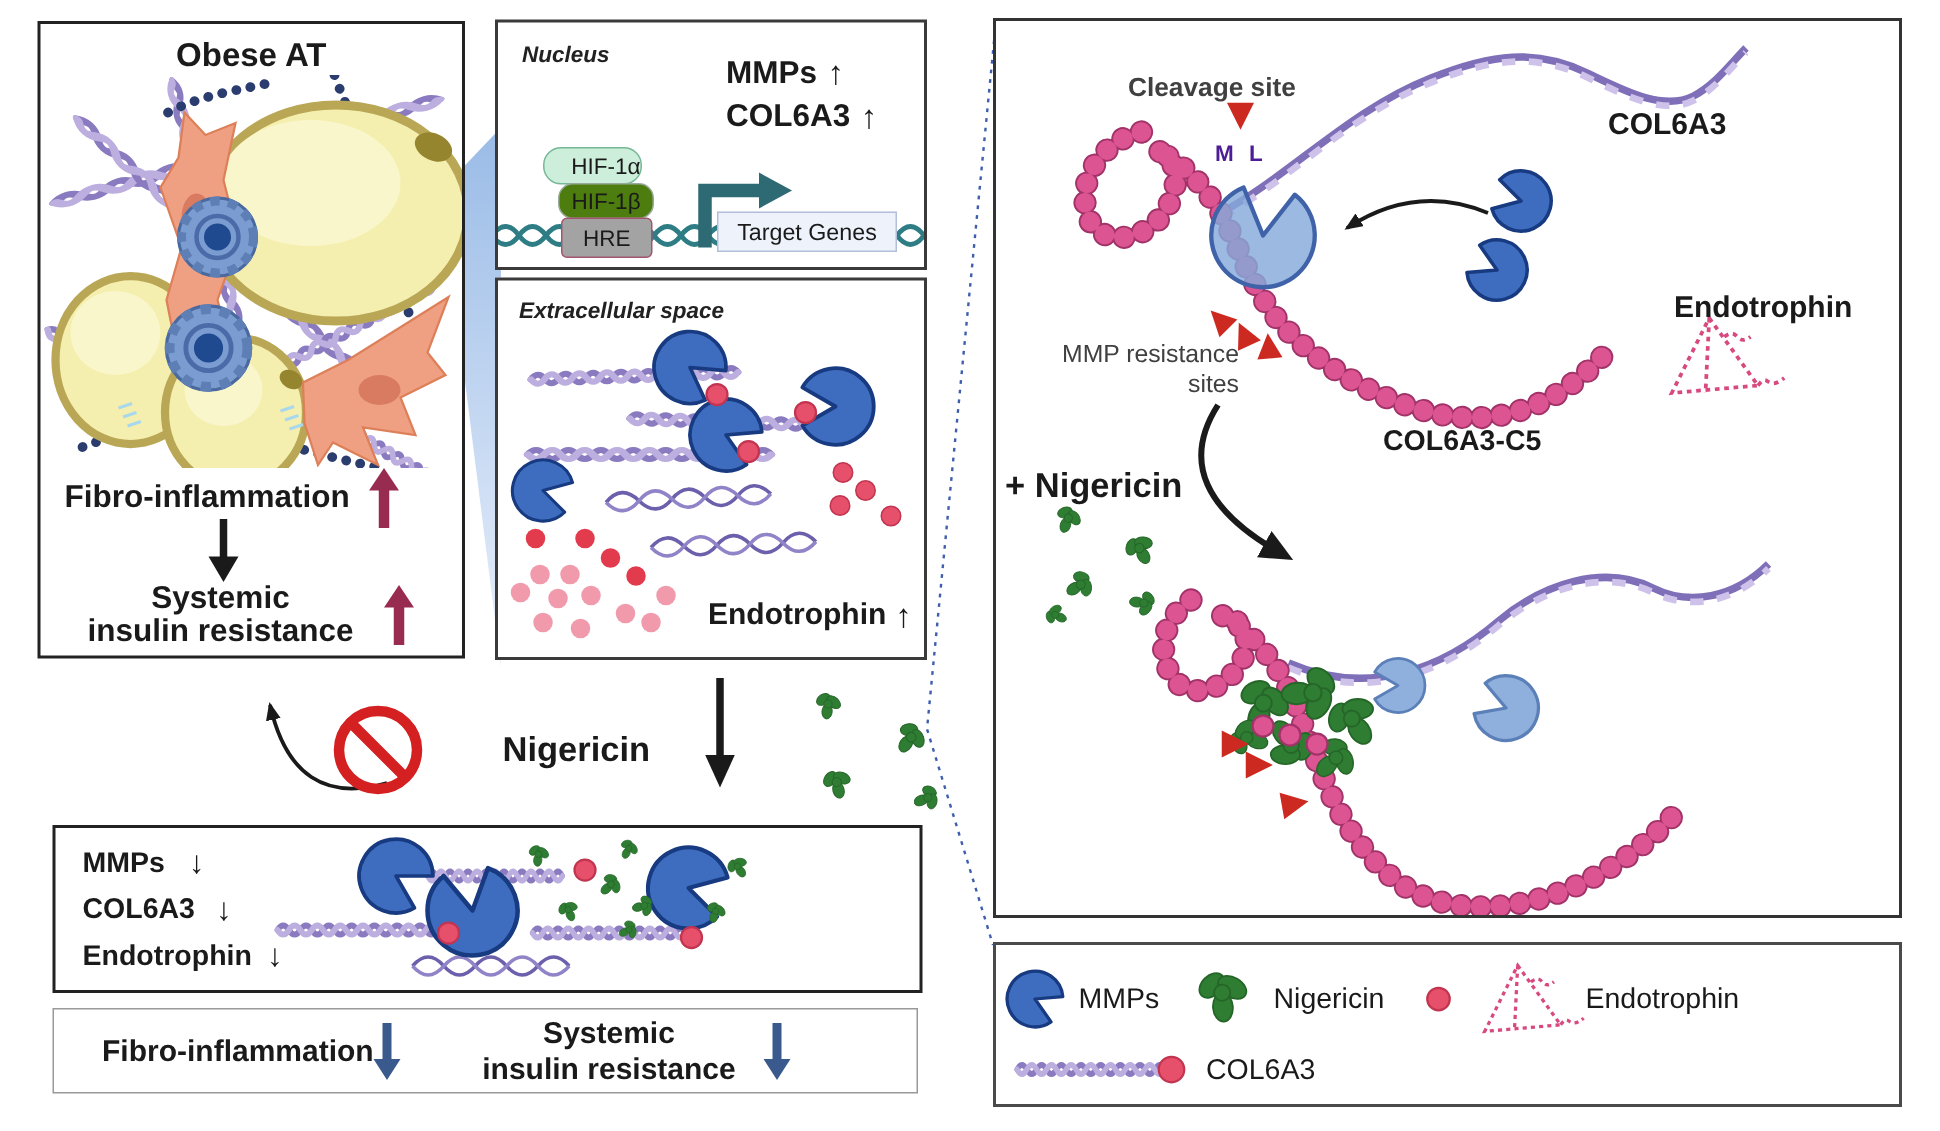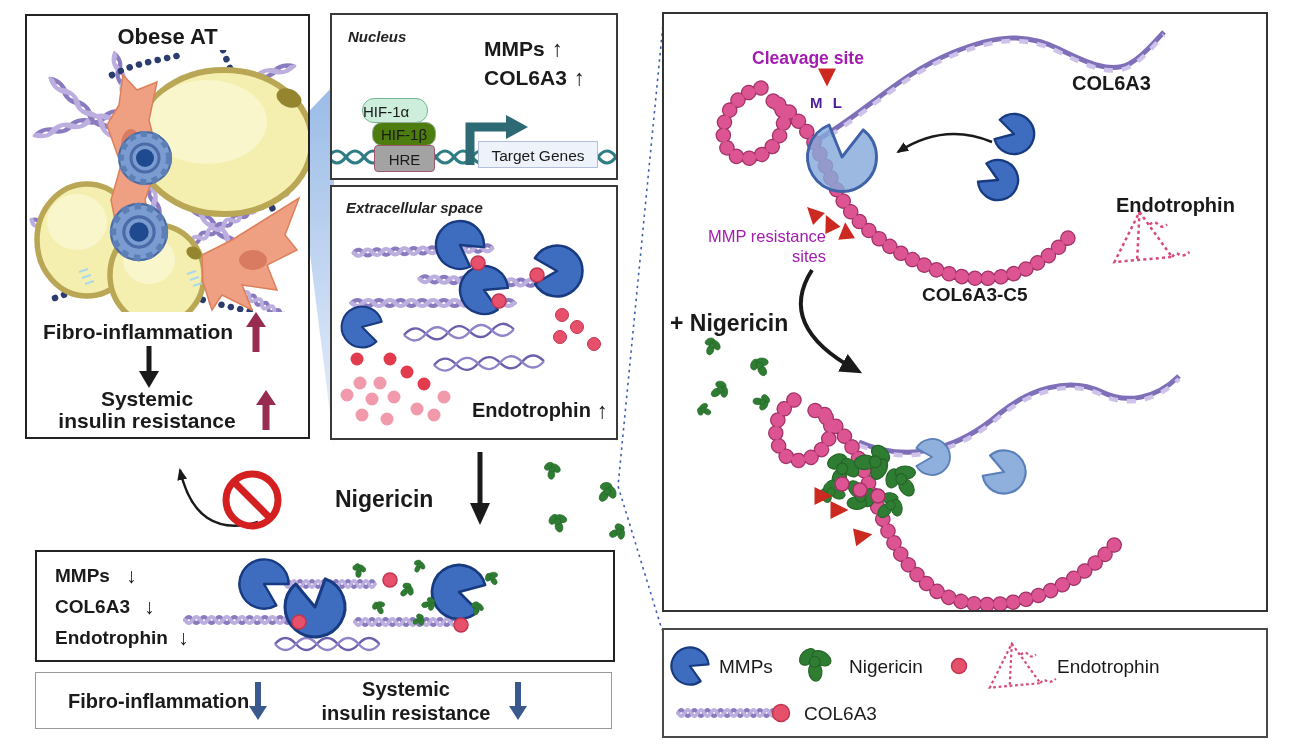--- a/index.html
+++ b/index.html
@@ -4,21 +4,21 @@
 <style>
   html,body{margin:0;padding:0;background:#fff;}
   #canvas{position:relative;width:1293px;height:754px;background:#fff;overflow:hidden;
           font-family:"Liberation Sans",sans-serif;color:#1a1a1a;}
   .panel{position:absolute;background:#fff;box-sizing:border-box;z-index:2;}
   .abs{position:absolute;}
   .b{font-weight:bold;}
   .ital{font-style:italic;font-weight:bold;font-size:15px;color:#222;}
   .uparrow-glyph{font-weight:bold;font-size:22px;line-height:1;}
   .dnarrow-glyph{font-weight:bold;font-size:21px;line-height:1;}
-  .redtxt{color:#a21caf;}
+  .redtxt{color:#404040;}
   .bluetxt{color:#4c1d95;}
   svg{display:block;}
   .lay{position:absolute;left:0;top:0;}
 </style>
 </head>
 <body>
 
 <div id="canvas">
 
 <svg width="0" height="0">
@@ -147,21 +147,21 @@
   <div class="abs" style="left:152px;top:22px;">
     <div style="display:flex;align-items:center;gap:7px;">
       <span class="b" style="font-size:21px;">MMPs</span>
       <span class="uparrow-glyph">↑</span>
     </div>
     <div style="display:flex;align-items:center;gap:7px;margin-top:5px;">
       <span class="b" style="font-size:21px;">COL6A3</span>
       <span class="uparrow-glyph">↑</span>
     </div>
   </div>
-  <div class="abs" style="left:30px;top:83px;width:66px;height:25px;background:#cdeeda;border:1.5px solid #74b896;border-radius:12px;text-align:left;line-height:25px;font-size:15px;box-sizing:border-box;">HIF-1α</div>
+  <div class="abs" style="left:30px;top:83px;width:66px;height:25px;background:#cdeeda;border:1.5px solid #74b896;border-radius:12px;text-align:right;line-height:25px;font-size:15px;box-sizing:border-box;">HIF-1α</div>
   <div class="abs" style="left:40px;top:107px;width:64px;height:24px;background:#4d7c0f;border:1.5px solid #98ab9b;border-radius:10px;text-align:center;line-height:24px;font-size:15px;box-sizing:border-box;">HIF-1β</div>
   <div class="abs" style="left:42px;top:130px;width:61px;height:27px;background:#a3a3a3;border:1.5px solid #a2566e;border-radius:4px;text-align:center;line-height:27px;font-size:15px;box-sizing:border-box;">HRE</div>
   <div class="abs" style="left:146px;top:126px;width:120px;height:27px;background:#eef3fb;border:1.5px solid #b3bfd9;text-align:center;line-height:27px;font-size:15.5px;box-sizing:border-box;">Target Genes</div>
 </div>
 
 <div class="panel" style="left:330px;top:185px;width:288px;height:255px;border:2px solid #3a3a3a;">
   <svg class="abs" style="left:0;top:0;" width="284" height="251" viewBox="0 0 284 251">
     <g>
       <use href="#fib" transform="translate(22,66) rotate(-2) scale(1.15,1)"></use>
       <use href="#fib" transform="translate(88,92) rotate(2) scale(1.2,1)"></use>

